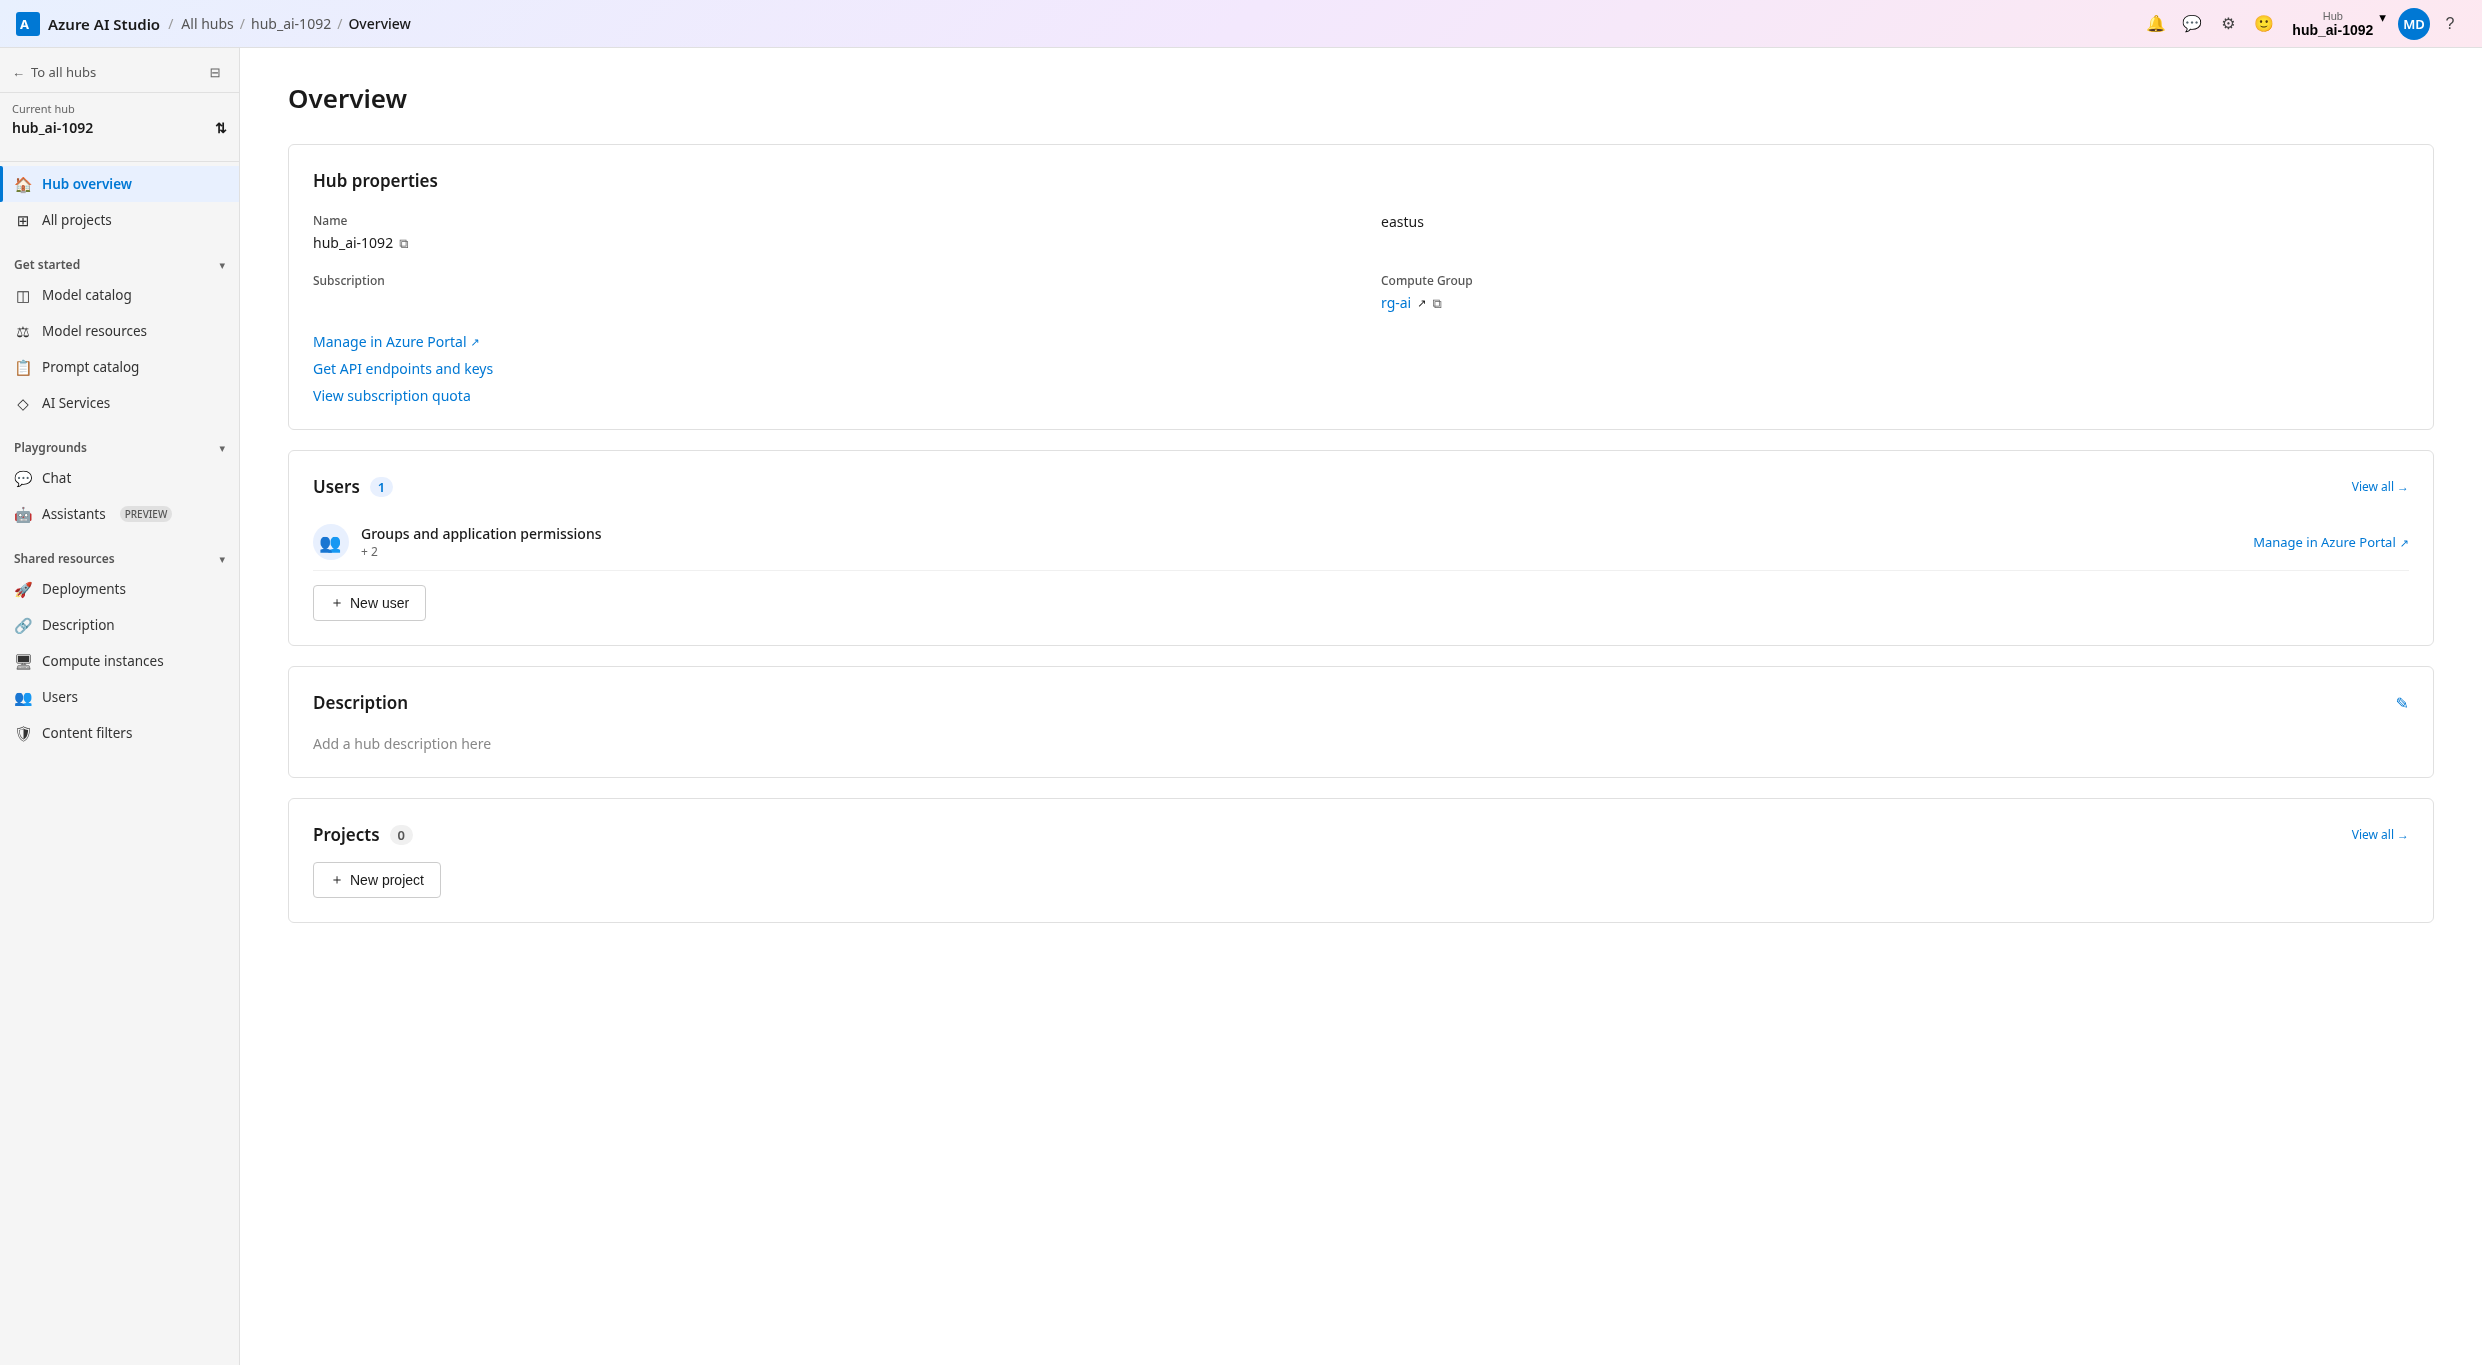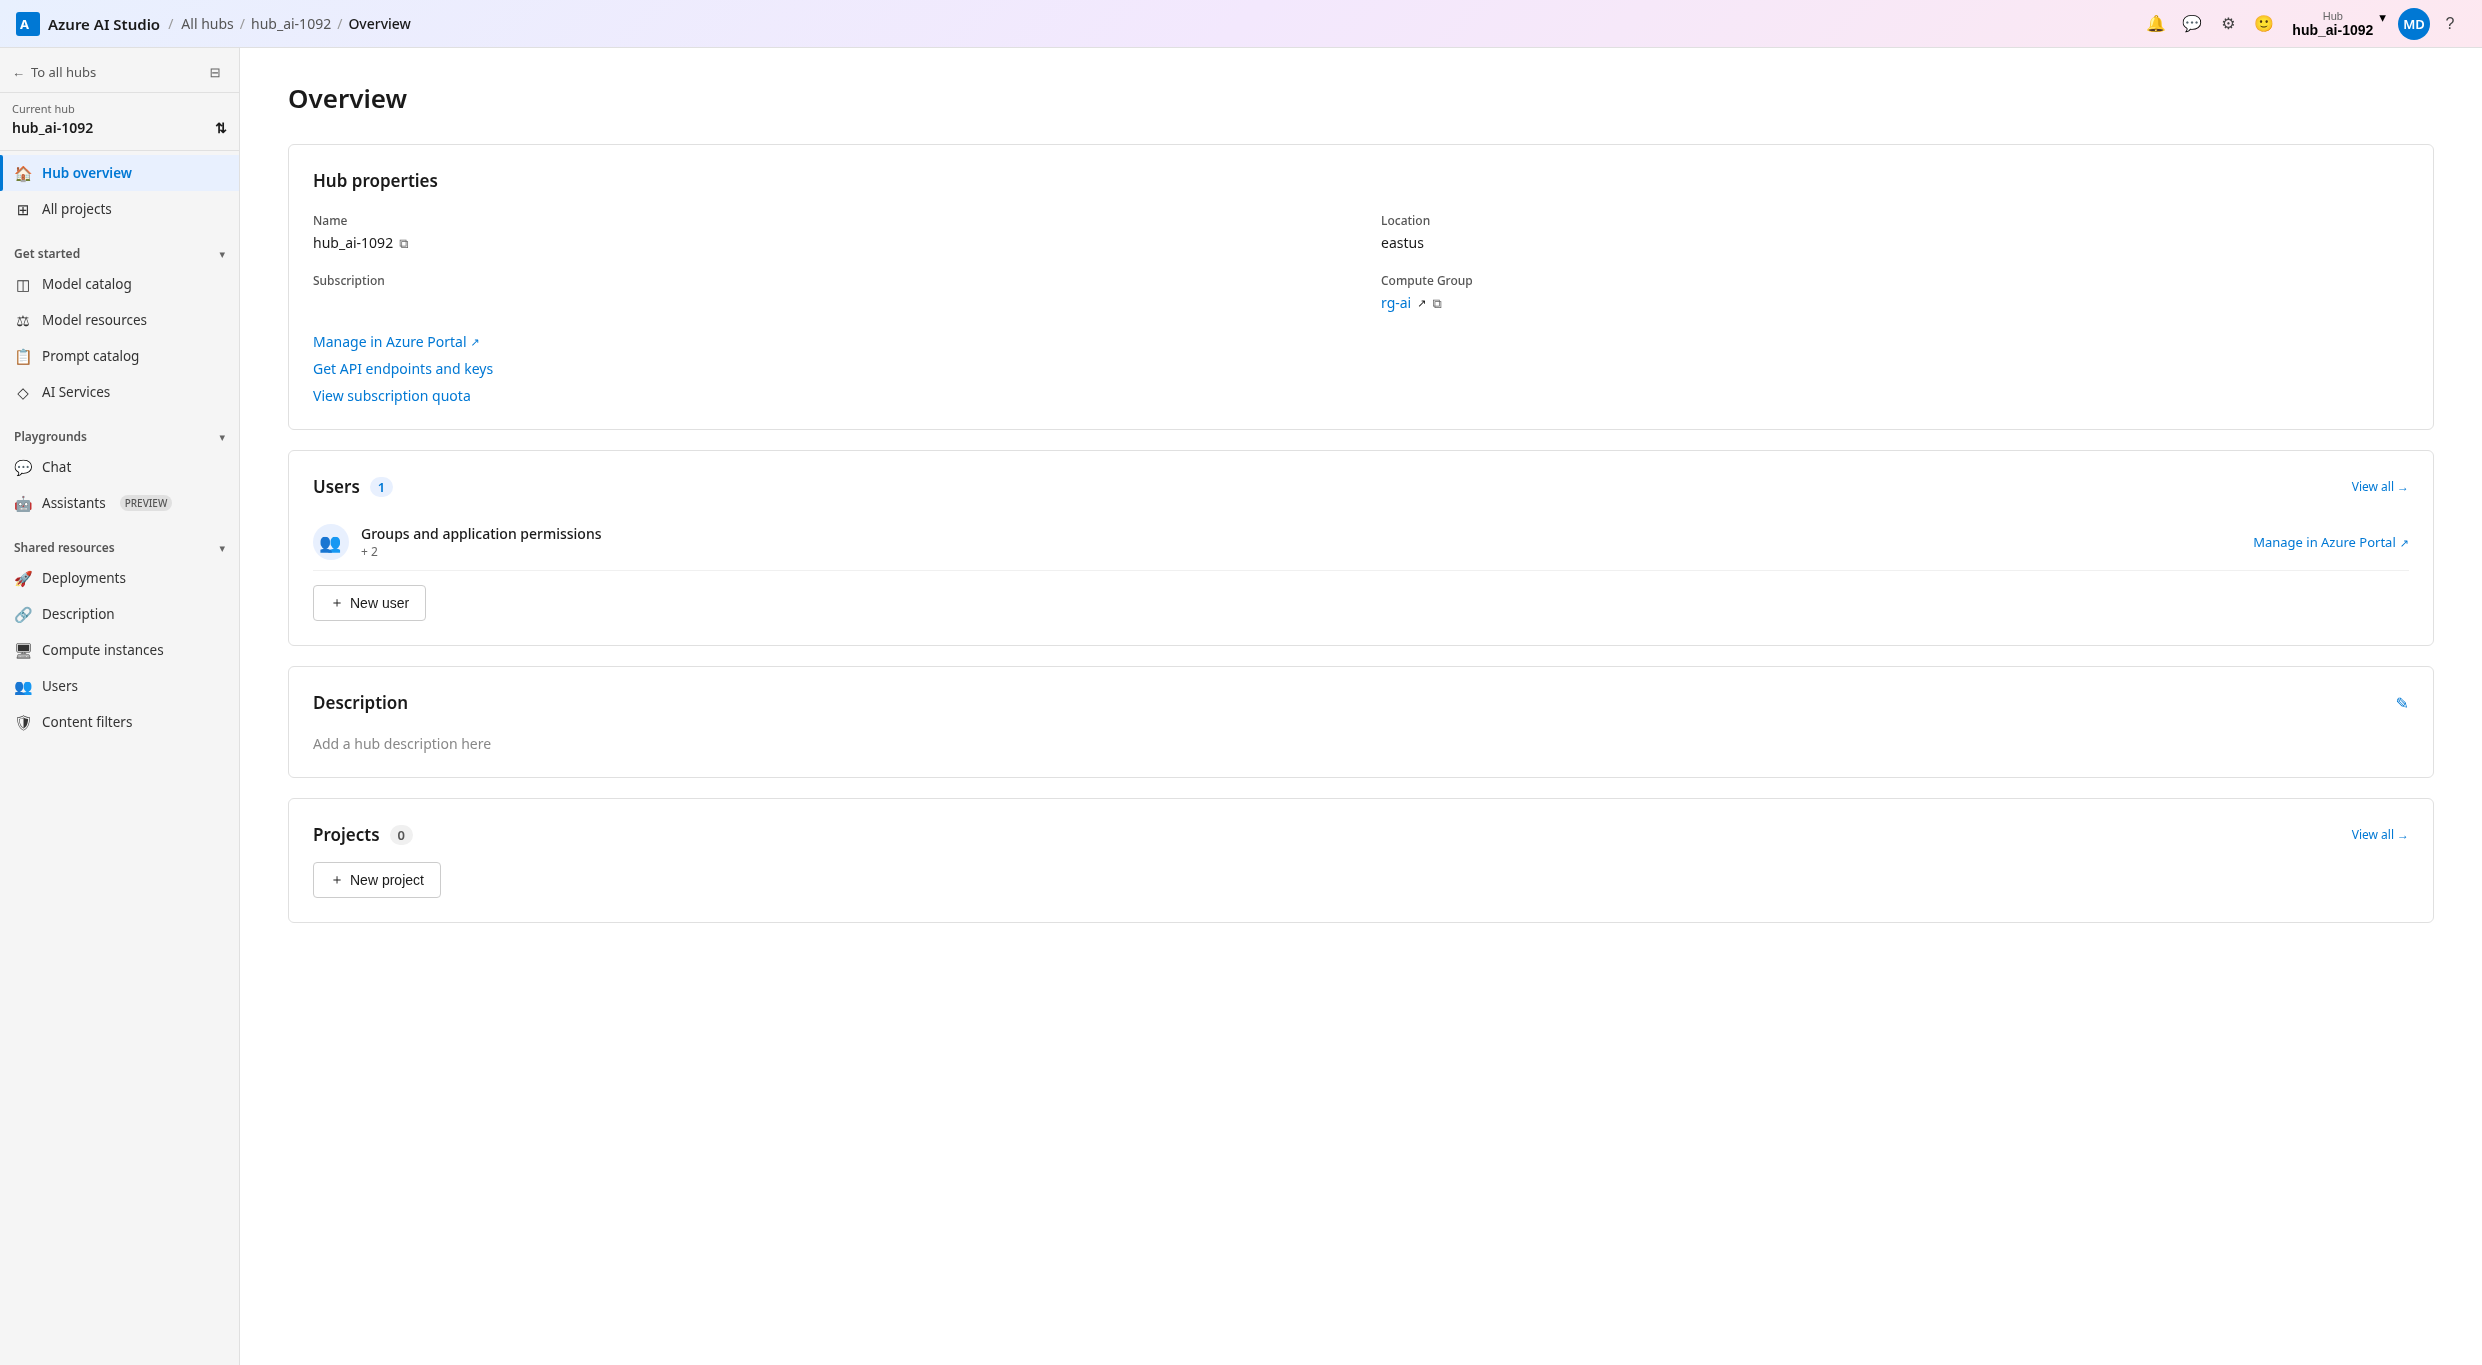--- a/index.html
+++ b/index.html
@@ -120,21 +120,21 @@
       border: none;
       background: transparent;
       cursor: pointer;
       color: #666;
       border-radius: 3px;
       display: flex;
       align-items: center;
       justify-content: center;
     }
     .current-hub-box {
-      padding: 8px 12px 13px;
+      padding: 8px 12px 24px;
       border-bottom: 1px solid #e0e0e0;
     }
     .current-hub-label { font-size: 11px; color: #666; margin-bottom: 2px; }
     .current-hub-name {
       font-weight: 600;
       font-size: 14px;
       display: flex;
       align-items: center;
       justify-content: space-between;
       cursor: pointer;
@@ -457,21 +457,20 @@
       </div>
       <div class="props-grid">
         <div>
           <div class="prop-label">Name</div>
           <div class="prop-value">
             <span>hub_ai-1092</span>
             <span class="copy-icon" title="Copy">⧉</span>
           </div>
         </div>
         <div>
-          <div class="prop-label">Location</div>
           <div class="prop-value">
             <span>eastus</span>
           </div>
         </div>
         <div>
           <div class="prop-label">Subscription</div>
           <div class="prop-value">
             <span></span>
           </div>
         </div>

